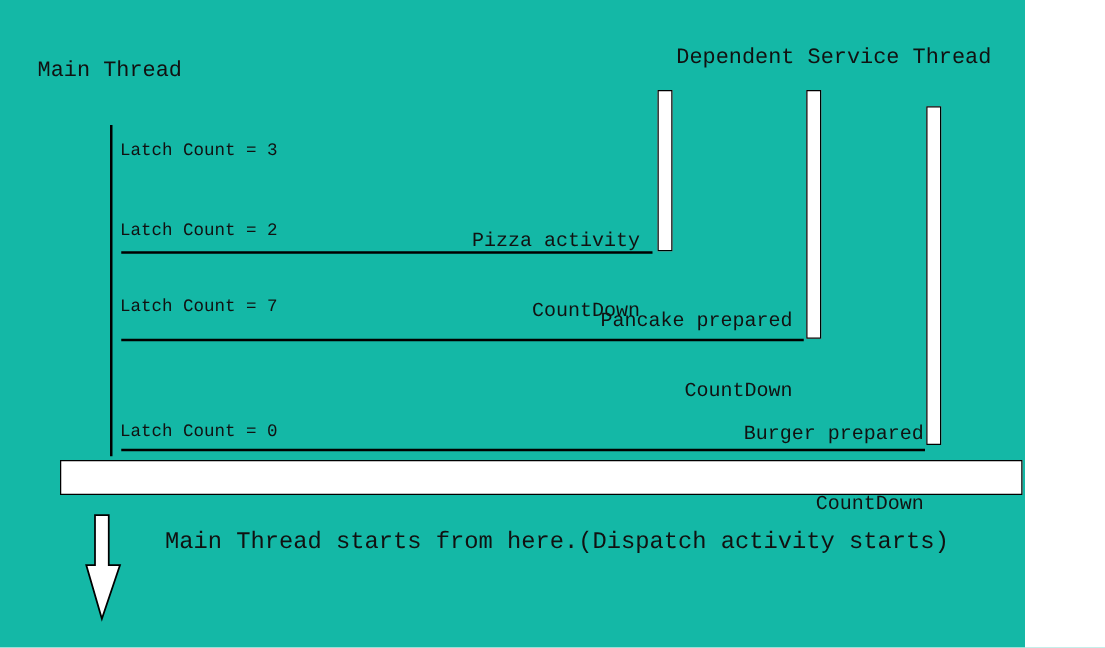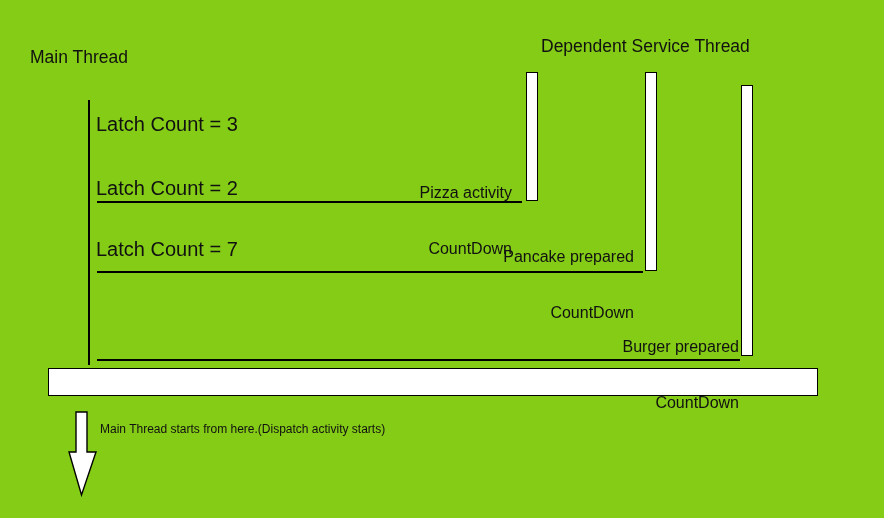--- a/index.html
+++ b/index.html
@@ -2,46 +2,47 @@
 <html><head>
 <meta charset="utf-8">
 <style>
   html, body {
     margin: 0;
     padding: 0;
     background: #ffffff;
   }
   #canvas {
     position: relative;
-    width: 884px;
+    width: 820px;
     height: 518px;
-    background: #84cc16;
-    font-family: Liberation Sans, sans-serif;
+    background: #14b8a6;
+    font-family: Liberation Mono, monospace;
     color: #0d0d0d;
     overflow: hidden;
   }
   .lbl {
     position: absolute;
     white-space: pre;
     line-height: 1.18;
     color: #111111;
     font-weight: 400;
   }
   .hdr {
     font-size: 17.5px;
   }
   .latch {
-    font-size: 20px;
+    font-size: 14px;
   }
   .evt {
     font-size: 16px;
     text-align: right;
   }
   .note {
-    font-size: 12px;
+    font-size: 19px;
+    margin-left: 32px;
   }
   .vline {
     position: absolute;
     background: #000000;
     width: 1.6px;
   }
   .hline {
     position: absolute;
     background: #000000;
     height: 1.6px;
@@ -72,20 +73,21 @@
   <div class="lbl hdr" style="left:541px; top:36px;">Dependent Service Thread</div>
 
   <div class="vline" style="left:88px; top:100px; height:265px;"></div>
 
   <div class="lbl latch" style="left:96px; top:113px;">Latch Count = 3</div>
 
   <div class="lbl latch" style="left:96px; top:177px;">Latch Count = 2</div>
 
   <div class="lbl latch" style="left:96px; top:238px;">Latch Count = 7</div>
 
+  <div class="lbl latch" style="left:96px; top:338px;">Latch Count = 0</div>
 
   <div class="lbl evt" style="left:312px; top:146px; width:200px;">
     <div>Pizza activity</div>
     <div>CountDown</div>
   </div>
 
   <div class="lbl evt" style="left:414px; top:210px; width:220px;">
     <div>Pancake prepared</div>
     <div>CountDown</div>
   </div>

